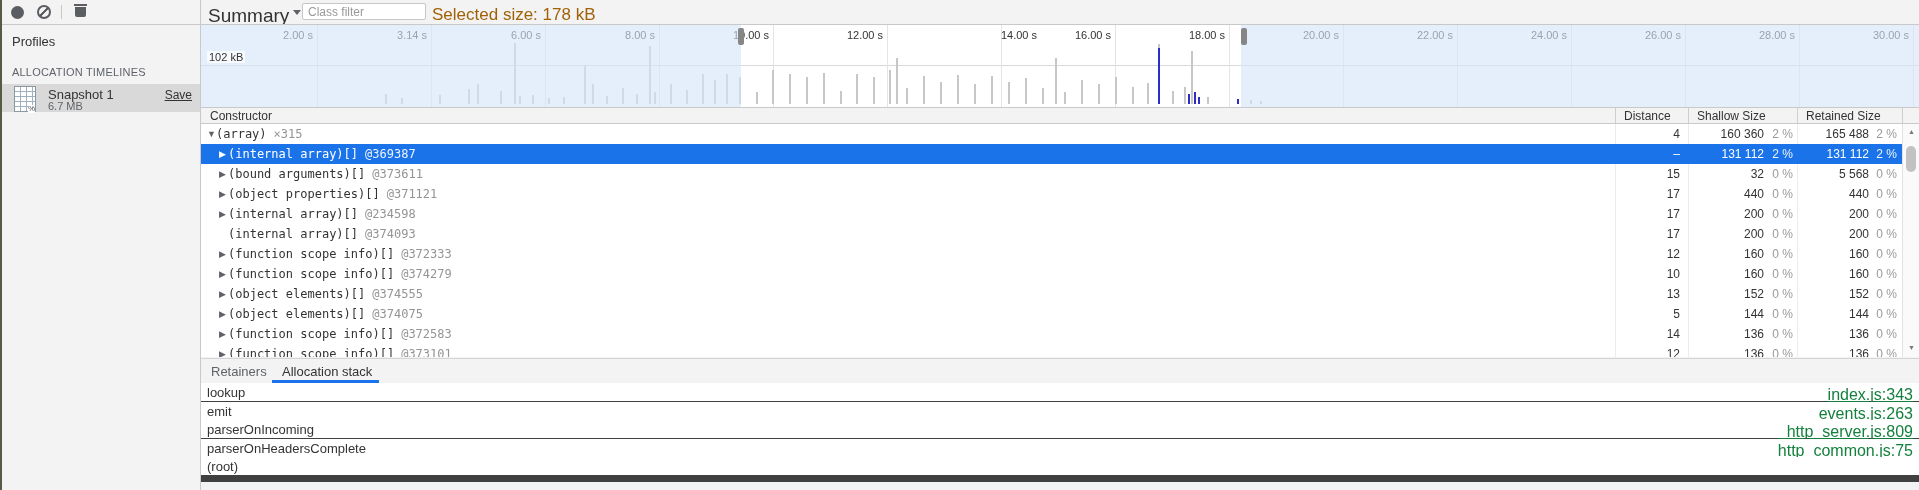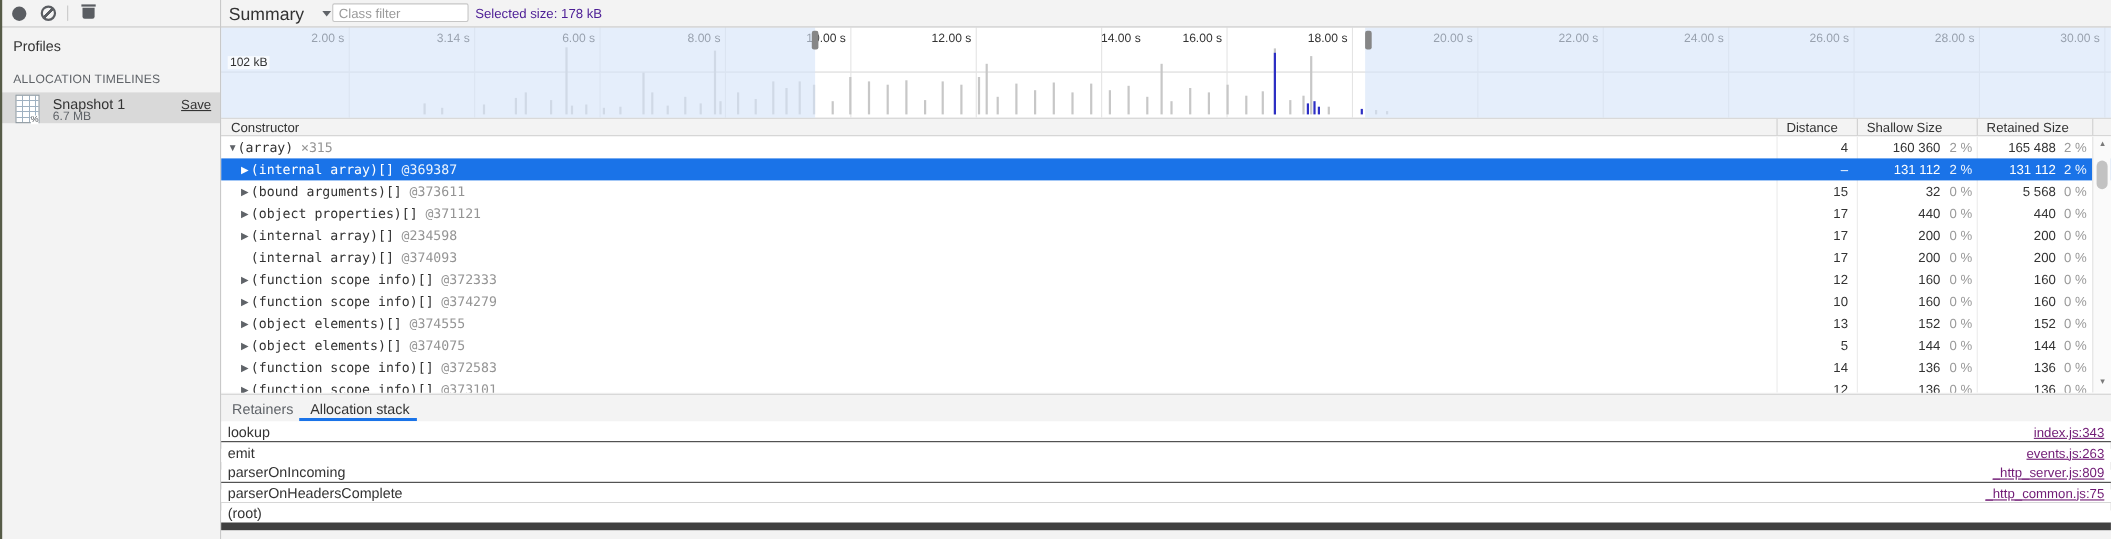--- a/index.html
+++ b/index.html
@@ -34,27 +34,27 @@
       repeating-linear-gradient(to right,transparent 0 5px,#9fb1c1 5px 6px),#fff;
       border:1px solid #8d979e;}
   #snapshot-icon .pct{position:absolute;right:0px;bottom:-2px;font-size:8px;color:#4a4f54;background:#fff;line-height:8px;}
   #snapshot-title{left:48px;top:3px;font-size:13px;color:#333;}
   #snapshot-size{left:48px;top:16px;font-size:11px;color:#5f6368;}
   #save-link{right:8px;top:4px;font-size:12px;color:#333;text-decoration:underline;cursor:pointer;}
 
   
   #main-toolbar{left:201px;top:0;width:1718px;height:24px;background:#f3f3f3;}
   #summary-select{left:7px;top:4px;width:92px;height:16px;cursor:pointer;}
-  #summary-label{position:absolute;left:0;top:1px;font-size:16px;color:#333;}
+  #summary-label{position:absolute;left:0;top:1px;font-size:19px;color:#333;}
   #summary-arrow{position:absolute;left:85px;top:6px;width:0;height:0;
     border-left:4px solid transparent;border-right:4px solid transparent;border-top:5px solid #5f6368;}
   #class-filter{left:101px;top:3px;width:112px;height:15px;border:1px solid #c6c6c6;border-radius:2px;
     font-family:"Liberation Sans",sans-serif;font-size:12px;padding:0 5px;color:#333;background:#fff;outline:none;}
   #class-filter::placeholder{color:#9a9a9a;}
-  #selected-size{left:231px;top:5px;font-size:12px;color:#4c1d95;}
+  #selected-size{left:231px;top:5px;font-size:17px;color:#a16207;}
 
   
   #timeline{left:201px;top:25px;width:1718px;height:82px;background:#fff;border-bottom:1px solid #c9c9c9;cursor:crosshair;}
   .gridline{position:absolute;top:0;width:1px;height:82px;background:#e4e4e4;}
   .hgrid{position:absolute;left:0;top:40px;width:1718px;height:1px;background:#d9d9d9;}
   .tick-label{position:absolute;top:4px;width:76px;text-align:right;font-size:11px;color:#333;}
   #mem-label{position:absolute;left:6px;top:26px;font-size:11px;color:#333;background:rgba(255,255,255,.7);padding:0 2px;}
   .bar{position:absolute;bottom:3px;width:2px;}
   .bar.g{background:#c7c7c7;}
   .bar.b{background:#2d2fc4;}
@@ -85,21 +85,21 @@
   #tabbar{left:201px;top:358px;width:1718px;height:24px;background:#f3f3f3;border-top:1px solid #d5d5d5;border-bottom:1px solid #c9c9c9;}
   .tab{position:absolute;top:5px;font-size:13px;cursor:pointer;}
   #tab-retainers{left:10px;color:#5f6368;}
   #tab-allocation{left:81px;color:#333;}
   #tab-underline{position:absolute;left:71px;top:21px;width:107px;height:3px;background:#1a73e8;}
 
   
   #stack-panel{left:201px;top:383px;width:1718px;height:93px;background:#fff;}
   .frame-row{position:absolute;left:0;width:1718px;height:18px;border-bottom:7px solid #404040;background:#fff;}
   .frame-name{position:absolute;left:6px;top:2px;font-size:13px;color:#333;}
-  .frame-link{position:absolute;right:6px;top:3px;font-size:12px;color:#701a75;text-decoration:underline;cursor:pointer;}
+  .frame-link{position:absolute;right:6px;top:3px;font-size:16px;color:#15803d;text-decoration:underline;cursor:pointer;}
 </style>
 </head>
 <body>
 
 <div class="abs" id="left-edge"></div>
 <div class="abs" id="v-divider"></div>
 <div class="abs" id="toolbar-border"></div>
 
 <div class="abs" id="sidebar-toolbar">
   <span class="icon-btn" id="record-icon"></span>

